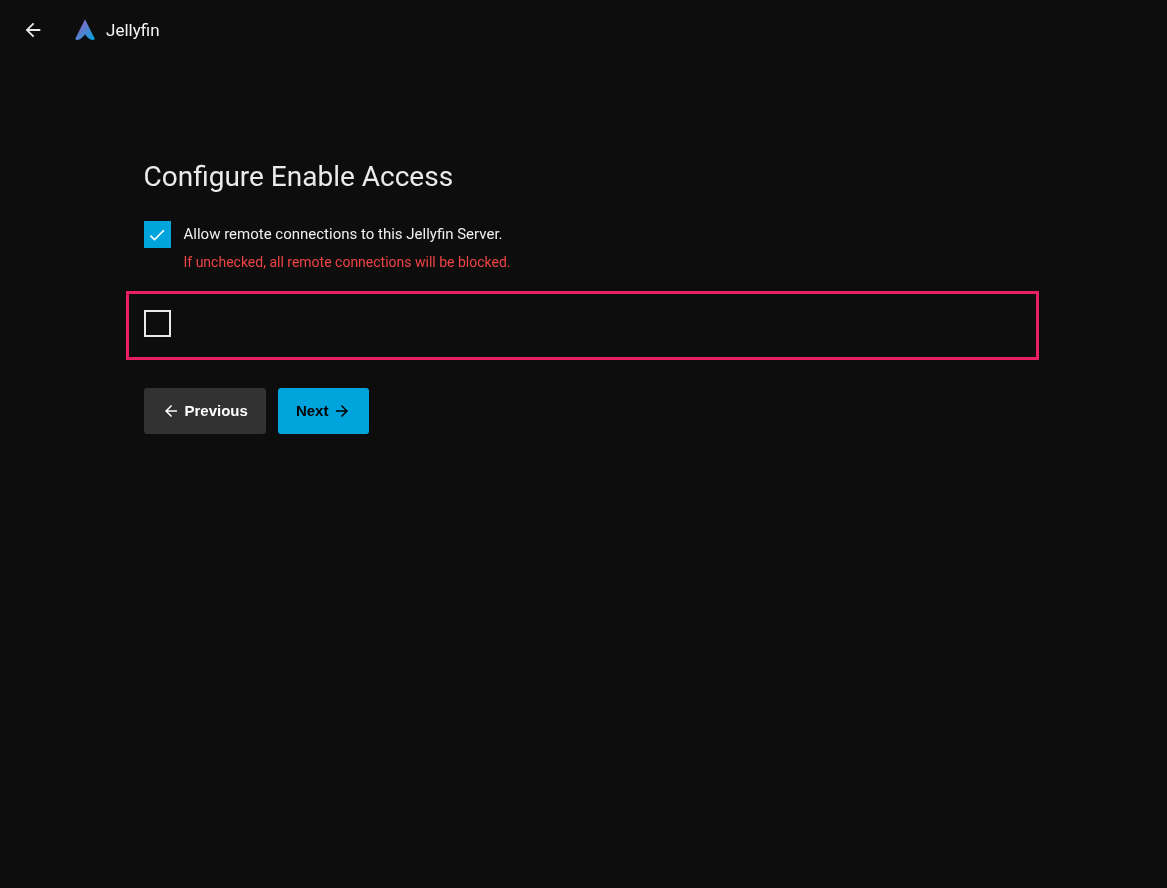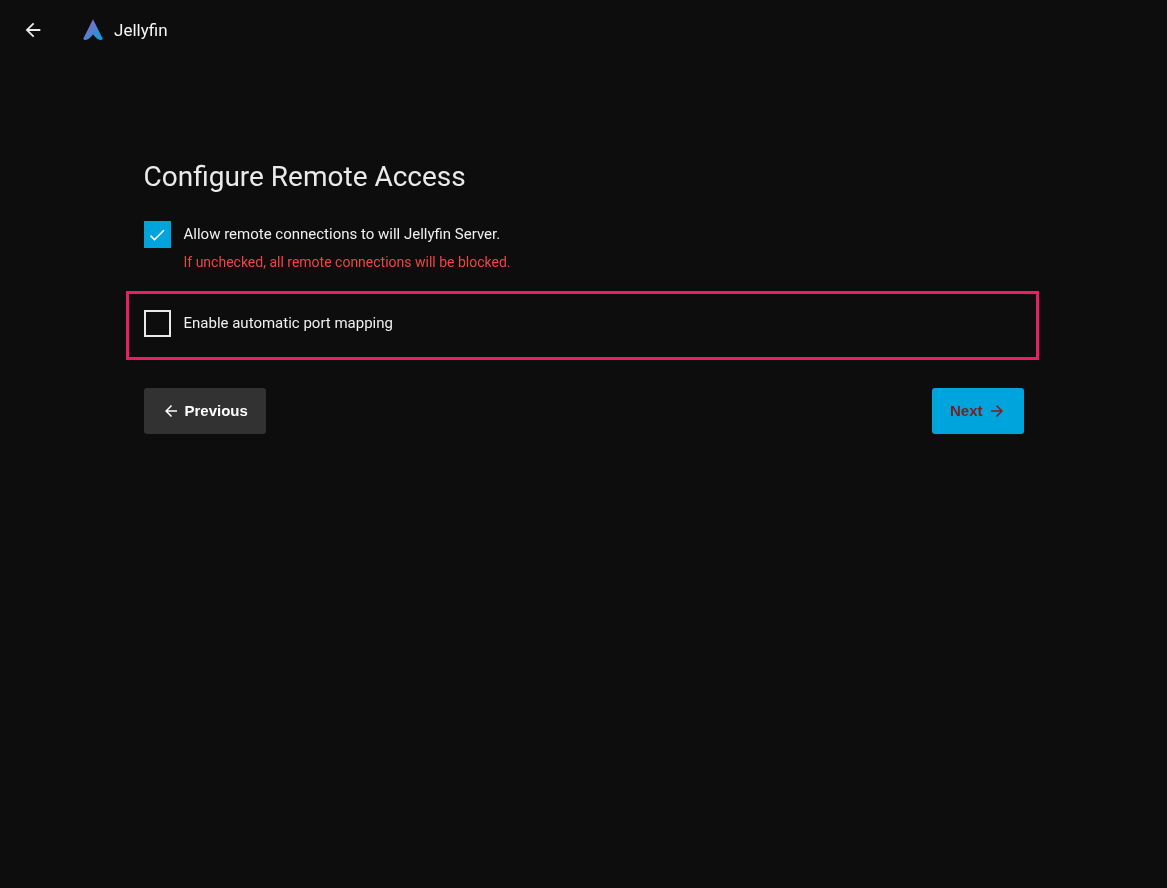--- a/index.html
+++ b/index.html
@@ -12,21 +12,21 @@
       color: #ffffff;
       font-family: -apple-system, BlinkMacSystemFont, "Segoe UI", Roboto, "Helvetica Neue", Arial, sans-serif;
       width: 1167px;
       height: 888px;
       overflow: hidden;
     }
     .header {
       display: flex;
       align-items: center;
       padding: 15px 18px;
-      gap: 32px;
+      gap: 24px;
     }
     .back-button {
       background: transparent;
       border: none;
       cursor: pointer;
       padding: 4px;
       display: flex;
       align-items: center;
       justify-content: center;
     }
@@ -103,42 +103,42 @@
       padding: 16px 15px 20px 15px;
       margin-left: -18px;
       margin-right: -15px;
       margin-top: 10px;
     }
     .highlighted .checkbox {
       border-color: #eaeaea;
     }
     .buttons-row {
       display: flex;
-      justify-content: space-between;
-      gap: 4px;
+      justify-content: flex-start;
+      gap: 12px;
       margin-top: 28px;
     }
     .btn {
       border: none;
       padding: 14px 18px;
       font-size: 15px;
       font-weight: 600;
       cursor: pointer;
       display: flex;
       align-items: center;
       gap: 5px;
       border-radius: 3px;
     }
     .btn-secondary {
       background-color: #323232;
       color: #ffffff;
     }
     .btn-primary {
       background-color: #00a4dc;
-      color: #7f1d1d;
+      color: #000000;
     }
     .btn svg {
       width: 18px;
       height: 18px;
       fill: currentColor;
     }
   </style>
 </head>
 <body>
 
@@ -156,39 +156,38 @@
           <stop offset="100%" stop-color="#00a4dc"></stop>
         </linearGradient>
       </defs>
       <path fill="url(#jg)" d="M12 2 L21 20 C20 22 16 22 12 16 C8 22 4 22 3 20 Z M12 7 L17 17 C16.5 18 14 18 12 14 C10 18 7.5 18 7 17 Z"></path>
     </svg>
     <span class="brand-name">Jellyfin</span>
   </div>
 </div>
 
 <div class="content">
-  <h1 class="page-title">Configure Remote Access</h1>
+  <h1 class="page-title">Configure Enable Access</h1>
 
   <div class="option-block">
     <div class="checkbox checked">
       <svg viewBox="0 0 24 24">
         <path d="M9 16.17 4.83 12l-1.42 1.41L9 19 21 7l-1.41-1.41z"></path>
       </svg>
     </div>
     <div class="option-text">
-      <div class="option-label">Allow remote connections to will Jellyfin Server.</div>
+      <div class="option-label">Allow remote connections to this Jellyfin Server.</div>
       <div class="option-description">If unchecked, all remote connections will be blocked.</div>
     </div>
   </div>
 
   <div class="highlighted">
     <div class="option-block" style="margin-bottom:0">
       <div class="checkbox"></div>
       <div class="option-text">
-        <div class="option-label">Enable automatic port mapping</div>
       </div>
     </div>
   </div>
 
   <div class="buttons-row">
     <button class="btn btn-secondary">
       <svg viewBox="0 0 24 24">
         <path d="M20 11H7.83l5.59-5.59L12 4l-8 8 8 8 1.41-1.41L7.83 13H20v-2z"></path>
       </svg>
       <span>Previous</span>

